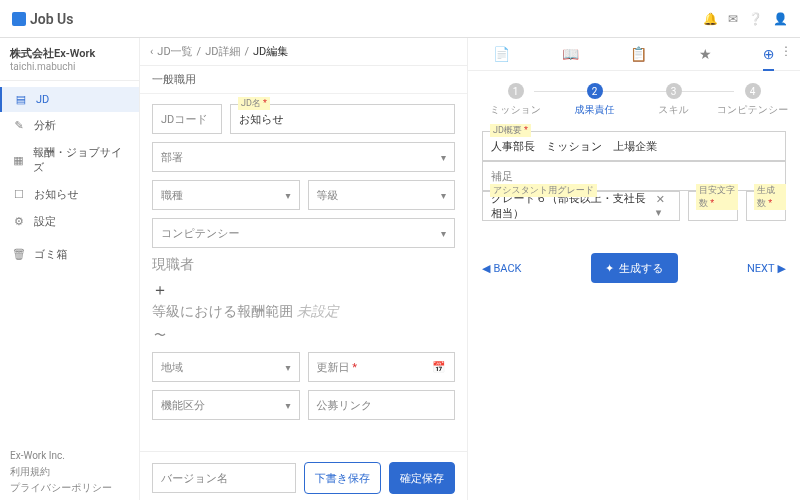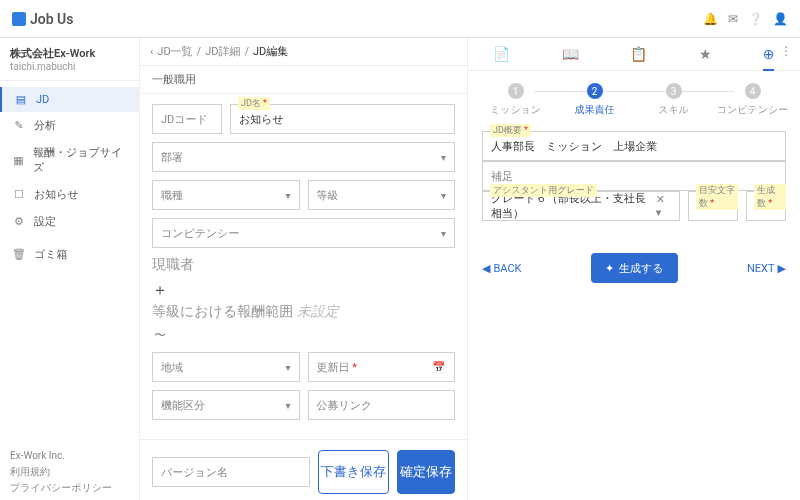--- a/index.html
+++ b/index.html
@@ -30,21 +30,21 @@
 .fld-wrap{border:1px solid #d0d0d0;border-radius:0;height:30px;display:flex;align-items:center;padding:0 8px;color:#888;background:#fff;font-size:11px}
 .fld-wrap.sel::after{content:"▾";margin-left:auto;color:#888;font-size:10px}
 .float-label{position:absolute;top:-7px;left:8px;background:#fef9c3;padding:0 3px;font-size:9px;color:#888}
 .req{color:#d33}
 .hint{font-size:14px;color:#999;margin:2px 0 6px}
 .unset{color:#bbb;font-style:italic}
 .plus{font-size:16px;color:#555;cursor:pointer;width:20px}
 .tilde{align-self:center;color:#888;padding:0 2px}
 .footer-bar{border-top:1px solid #eee;padding:10px 12px;display:flex;gap:8px;align-items:center}
 .footer-bar .fld-wrap{flex:1}
-.btn{height:44px;padding:0 2px;border-radius:4px;font-size:13px;cursor:pointer;border:1px solid #2e6bd1;background:#fff;color:#2e6bd1}
+.btn{height:32px;padding:0 10px;border-radius:4px;font-size:11px;cursor:pointer;border:1px solid #2e6bd1;background:#fff;color:#2e6bd1}
 .btn.primary{background:#2e6bd1;color:#fff}
 .right{flex:1;display:flex;flex-direction:column;position:relative}
 .right-menu{position:absolute;top:6px;right:8px;color:#888;cursor:pointer}
 .tab-icons{display:flex;justify-content:space-around;padding:8px 0;border-bottom:1px solid #eee;color:#888}
 .tab-icons span{cursor:pointer;font-size:14px}
 .tab-icons span.active{color:#2e6bd1;border-bottom:2px solid #2e6bd1;padding-bottom:6px;margin-bottom:-9px}
 .stepper{display:flex;justify-content:space-around;align-items:center;padding:12px 8px 4px;color:#999;font-size:10px;position:relative}
 .step{display:flex;flex-direction:column;align-items:center;gap:4px;flex:1;position:relative}
 .step-num{width:16px;height:16px;border-radius:50%;background:#ccc;color:#fff;font-size:10px;display:flex;align-items:center;justify-content:center}
 .step.active .step-num{background:#2e6bd1}

